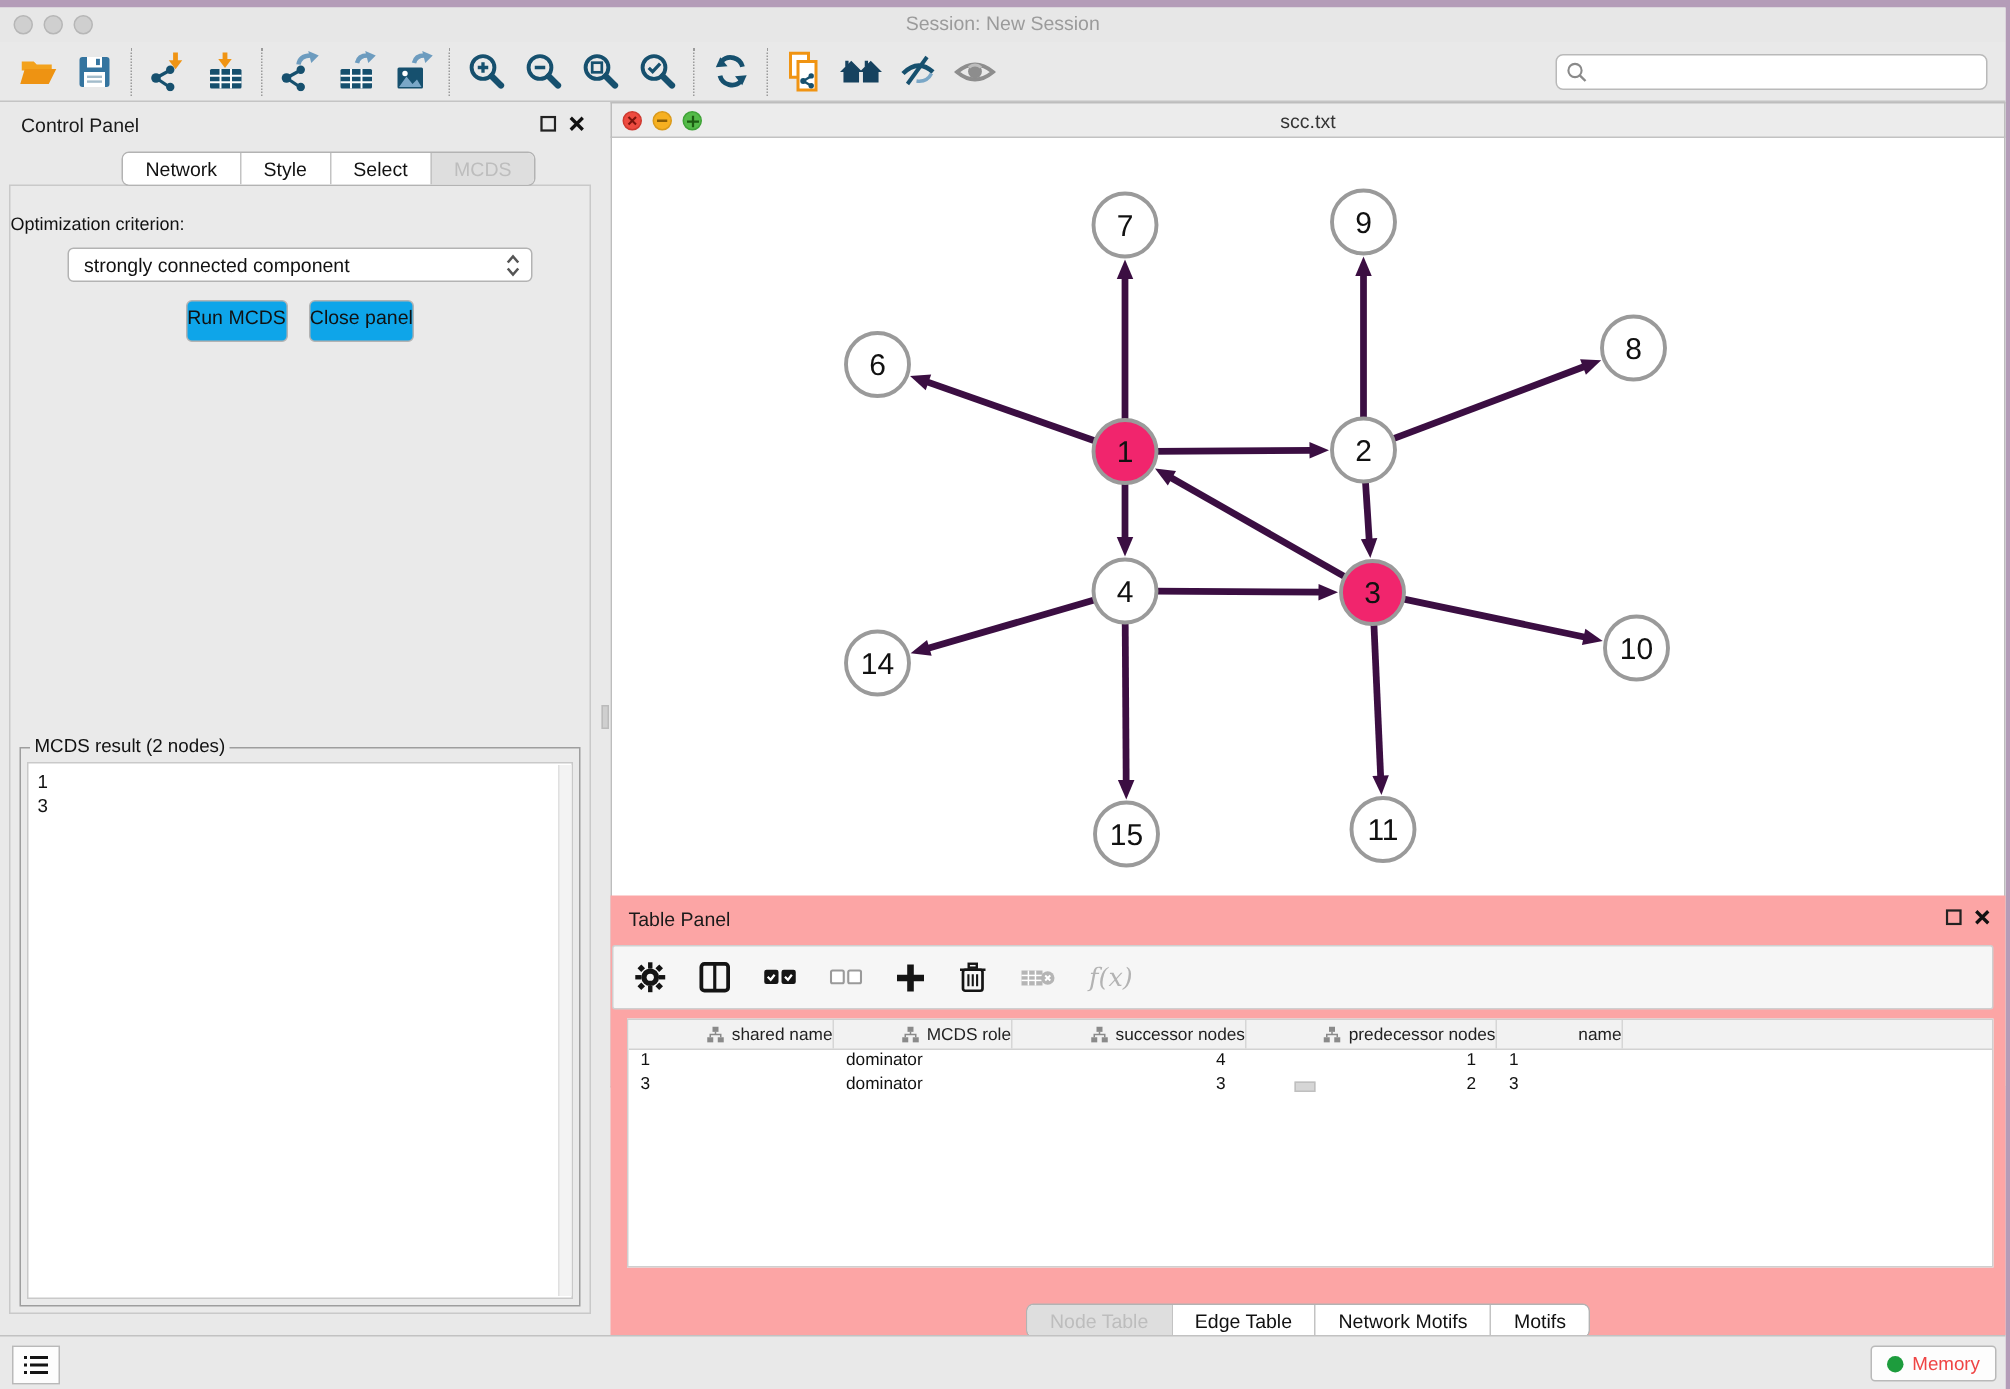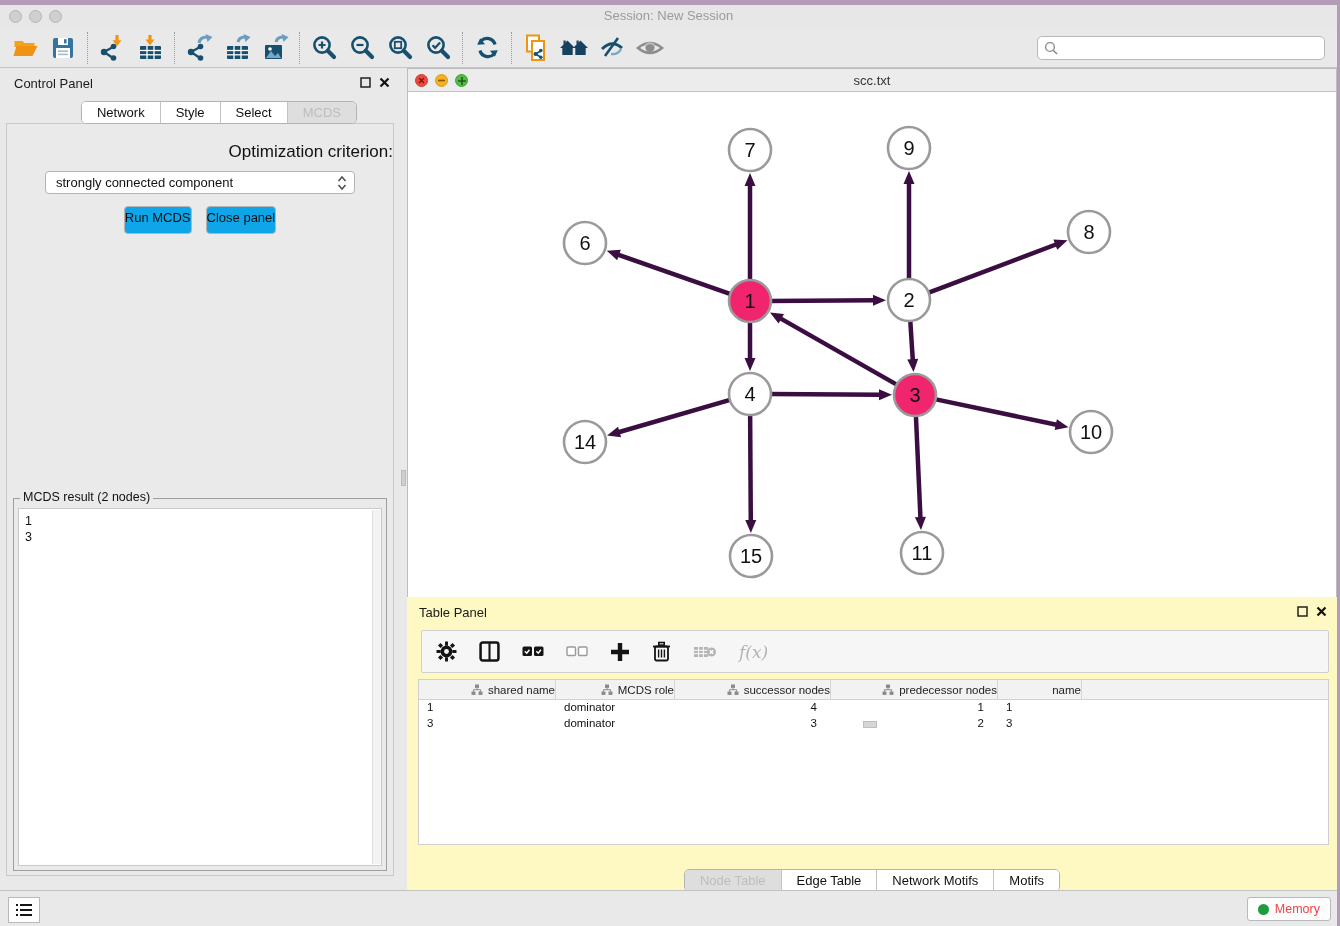--- a/index.html
+++ b/index.html
@@ -30,21 +30,21 @@
   .panel-header { position:absolute; top:8px; left:14px; font-size:13px; color:#1a1a1a; }
   .ph-icons { position:absolute; top:9px; right:10px; display:flex; gap:8px; }
   .cp-tabs { position:absolute; top:33px; left:0; right:0; display:flex; justify-content:center; z-index:2;margin-left:38px; }
   .seg { display:flex; border:1px solid #b3b3b3; border-radius:5px; overflow:hidden; background:#fff; }
   .seg .tab { padding:3px 15px; font-size:13px; color:#111; background:#fff;
               border-left:1px solid #c3c3c3; white-space:nowrap; }
   .seg .tab:first-child { border-left:none; }
   .seg .tab.sel { background:#dedede; color:#bdbdbd; }
   .cp-body { position:absolute; left:6px; right:6px; top:55px; bottom:14px;
              background:#eaeaea; border:1px solid #c9c9c9; }
-  .opt-label { margin-top:18px; text-align:right; font-size:17px; color:#111; }
+  .opt-label { margin-top:18px; text-align:left; font-size:12px; color:#111; }
   .dropdown { margin:9px auto 0; width:310px; height:23px; background:#fff;
               border:1px solid #b3b3b3; border-radius:4px; position:relative;
               font-size:13px; color:#111; line-height:21px; padding-left:10px; }
   .dropdown .stepper { position:absolute; right:6px; top:3px; }
   .btn-row { margin-top:12px; display:flex; justify-content:center; gap:14px; }
   .pbtn { height:28px; padding:0 0; background:#0ea5e9; border:1px solid #b3b3b3;
           border-radius:4px; font-size:13px; color:#111; line-height:21px; }
   .groupbox { position:absolute; left:6px; right:6px; top:374px; bottom:4px;
               border:1px solid #9e9e9e; }
   .groupbox .legend { position:absolute; top:-9px; left:6px; background:#eaeaea;
@@ -68,22 +68,22 @@
                    font-size:13px; color:#333; }
   .lights { position:absolute; left:7px; top:5px; display:flex; gap:7px; }
   .light { width:13px; height:13px; border-radius:50%; display:flex;
            align-items:center; justify-content:center; }
   .canvas { position:absolute; top:24px; left:0; right:0; bottom:0; background:#fff;
             border:1px solid #bdbdbd; border-top:none; }
   .hgrip { position:absolute; bottom:-3px; left:456px; width:14px; height:7px;
            background:#d6d6d6; border:1px solid #bfbfbf; z-index:3; }
 
   
-  .tpanel { position:absolute; left:407px; right:0; top:592px; bottom:36px; background:#fef9c3; }
-  .tp-toolbar { position:absolute; left:14px; right:8px; top:33px; height:43px;
+  .tpanel { position:absolute; left:407px; right:0; top:592px; bottom:36px; background:#fca5a5; }
+  .tp-toolbar { position:absolute; left:1px; right:8px; top:33px; height:43px;
                 background:#f6f6f6; border:1px solid #cfcfcf; border-radius:2px;
                 display:flex; align-items:center; padding-left:14px; gap:22px; }
   .fx { font-family:"DejaVu Serif", serif; font-style:italic; font-size:17px; color:#b3b3b3; }
   .tablebox { position:absolute; left:11px; right:8px; top:82px; bottom:45px;
               background:#fff; border:1px solid #cfcfcf; overflow:hidden; }
   .thead { display:flex; height:20px; background:#f2f2f2; border-bottom:1px solid #d2d2d2; }
   .th { display:flex; align-items:center; justify-content:flex-end; gap:5px;
         font-size:11.5px; color:#222; border-right:1px solid #d6d6d6; height:100%; }
   .trow { display:flex; height:16px; font-size:11.5px; color:#111; }
   .td { padding:1px 8px 0 8px; overflow:hidden; white-space:nowrap; }

